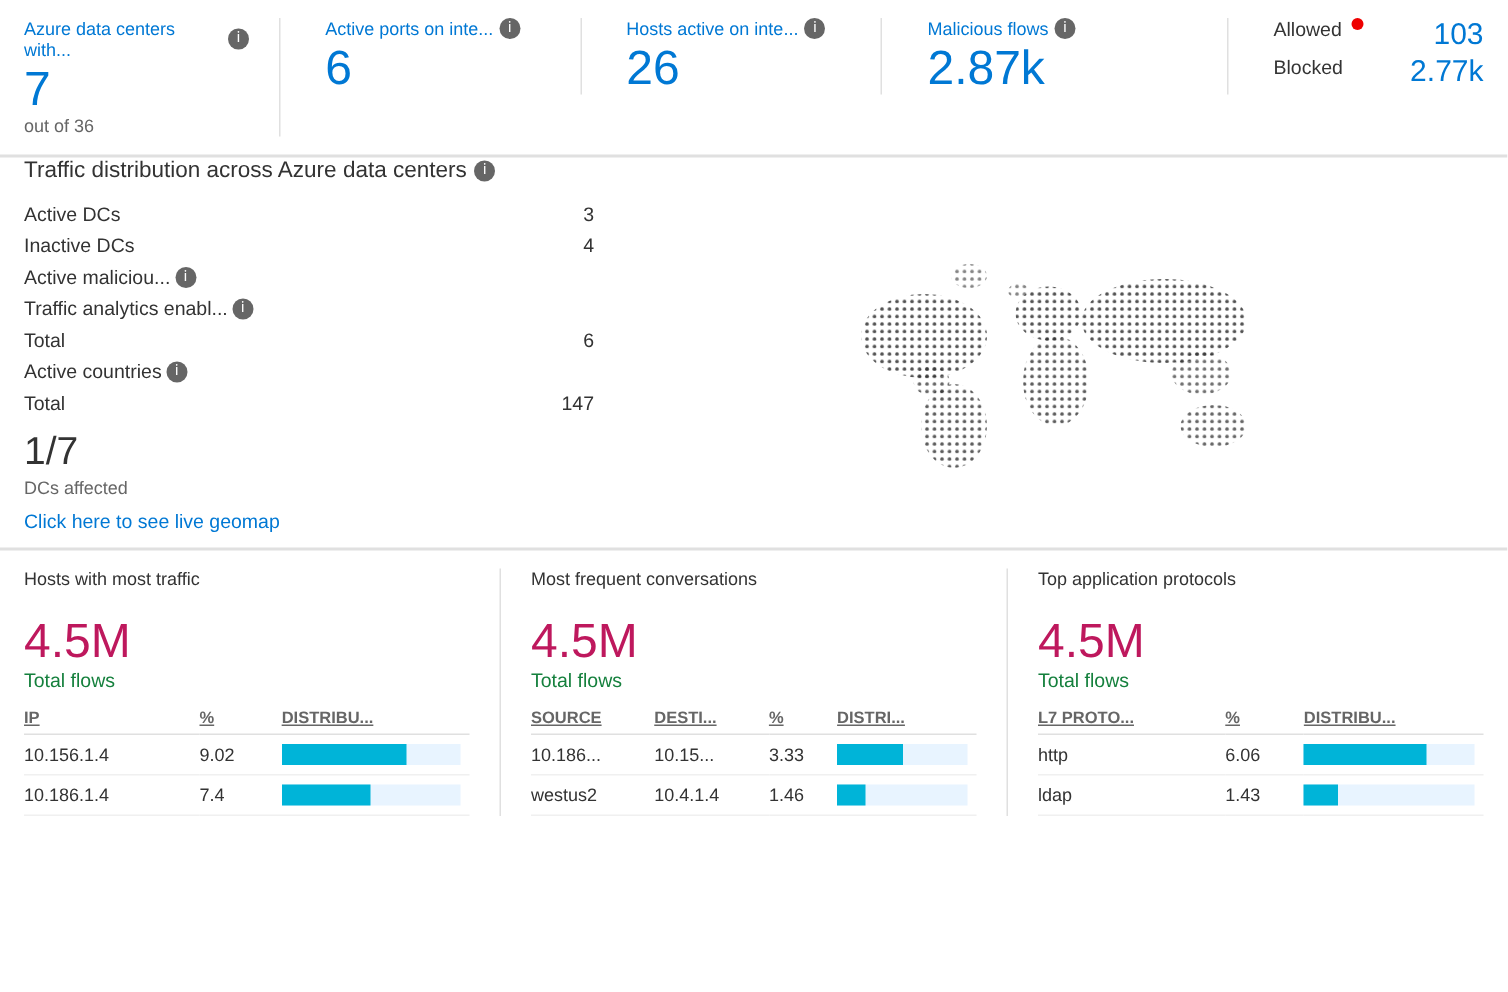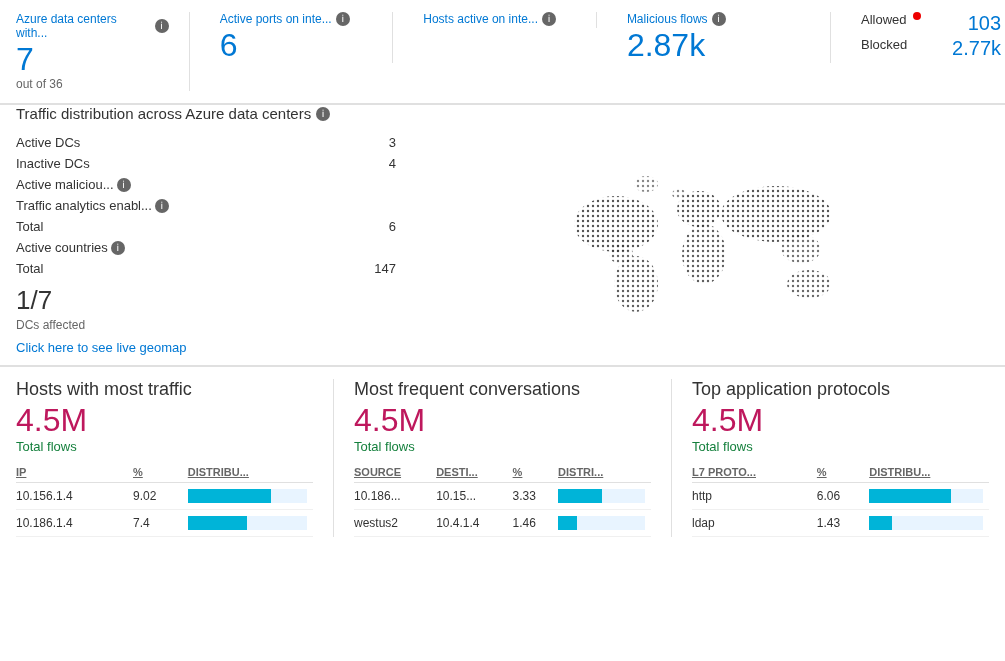--- a/index.html
+++ b/index.html
@@ -1,21 +1,21 @@
 <!DOCTYPE html>
 <html><head>
   <meta charset="utf-8">
   <style>
     * { box-sizing: border-box; margin: 0; padding: 0; }
     body { font-family: 'Segoe UI', Arial, sans-serif; font-size: 13px; color: #333; background: #fff; }
 
     .top-metrics {
       display: flex;
       align-items: flex-start;
-      padding: 12px 4px 12px 16px;
+      padding: 12px 16px 12px 16px;
       border-bottom: 1px solid #e0e0e0;
       gap: 10px;
     }
 
     .metric-block {
       flex: 1;
       padding-right: 20px;
       border-right: 1px solid #e0e0e0;
       margin-right: 20px;
     }
@@ -151,23 +151,23 @@
       padding-right: 20px;
       margin-right: 20px;
     }
     .bottom-panel:last-child {
       border-right: none;
       padding-right: 0;
       margin-right: 0;
     }
 
     .panel-title {
-      font-size: 18px;
+      font-size: 12px;
       color: #333;
-      margin-bottom: 2px;
+      margin-bottom: 16px;
     }
 
     .panel-big-num {
       font-size: 32px;
       font-weight: 300;
       color: #be185d;
     }
 
     .panel-sub {
       font-size: 13px;
@@ -253,20 +253,21 @@
       <span class="info-circle">ℹ</span>
     </div>
     <div class="metric-value">6</div>
   </div>
 
   <div class="metric-block">
     <div class="metric-label">
       <span>Hosts active on inte...</span>
       <span class="info-circle">ℹ</span>
     </div>
+    <div class="metric-value">26</div>
   </div>
 
   <div class="metric-block malicious-block">
     <div class="metric-label">
       <span>Malicious flows</span>
       <span class="info-circle">ℹ</span>
     </div>
     <div class="metric-value">2.87k</div>
   </div>
 

